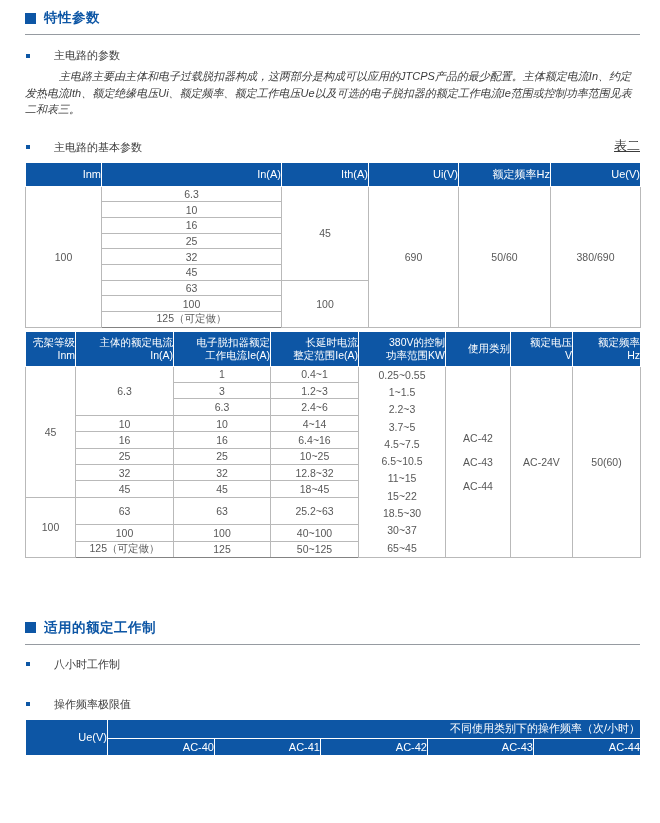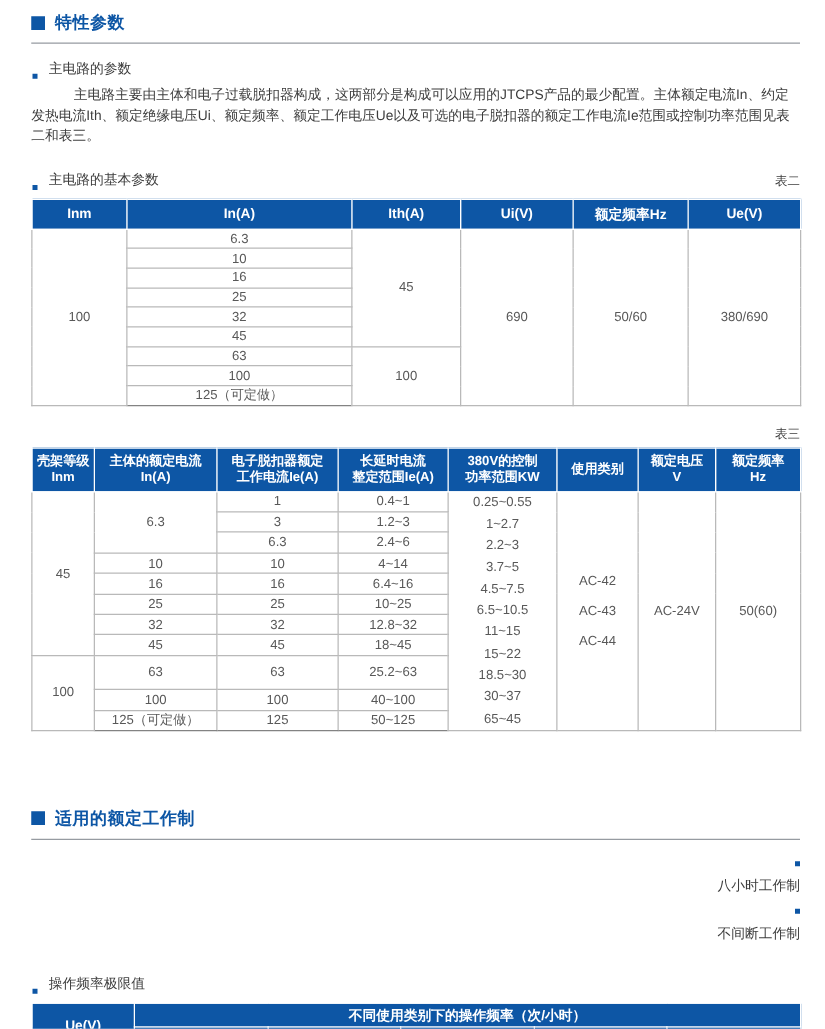--- a/index.html
+++ b/index.html
@@ -6,52 +6,52 @@
   * { box-sizing:border-box; }
   html,body { margin:0; padding:0; background:#fff; }
   body { width:660px; height:823px; font-family:"Liberation Sans","DejaVu Sans",sans-serif; color:var(--txt); overflow:hidden; }
   .page { width:660px; height:628px; padding:7px 20px 0 25px; }
 
   .section-header { display:flex; align-items:center; gap:8px; margin-top:2px; }
   .sq { width:11px; height:11px; background:var(--blue); flex:none; }
   .section-title { font-size:13.5px; font-weight:bold; color:var(--blue); letter-spacing:0.5px; }
   .rule { border:none; border-top:1px solid #969ba1; margin:7px 0 0 0; }
 
-  .bullet-row { display:flex; align-items:flex-end; gap:9px; font-size:11px; color:var(--txt); line-height:15px; }
+  .bullet-row { display:flex; align-items:flex-start; gap:24px; font-size:11px; color:var(--txt); line-height:15px; }
   .dot { width:4px; height:4px; background:var(--blue); flex:none; margin:5.5px 0 0 1px; }
   .bullet-text { flex:1; }
 
-  .intro { font-size:11px; line-height:16.5px; margin:5px 0 0 0; text-indent:34px; color:var(--txt); }
+  .intro { font-size:11px; line-height:16.5px; margin:5px 0 0 0; text-indent:34px; color:var(--txt);font-style:italic; }
 
   .label-row { display:flex; justify-content:space-between; align-items:flex-end; margin-top:19px; }
-  .tag { font-size:10px; color:var(--txt); }
+  .tag { font-size:13px; color:var(--txt);text-decoration:underline; }
   .tag-row { text-align:right; margin-top:12px; }
 
   table { border-collapse:collapse; table-layout:fixed; width:615px; text-align:center; color:var(--cell); }
-  th { background:var(--blue); color:#fff; font-weight:bold; border:1px solid #fff; padding:0; }
+  th { background:var(--blue); color:#fff; font-weight:normal; border:1px solid #fff; padding:0;text-align:right; }
   td { border:1px solid var(--line); padding:0; }
   tbody tr:last-child td { border-bottom:1px solid var(--dark); }
 
   .t2 { margin-top:7px; font-size:10.5px; }
   .t2 th { height:24px; font-size:11px; }
   .t2 td { height:15.7px; }
 
   .t3 { margin-top:3px; font-size:10.5px; }
   .t3 th { height:35px; font-size:10.5px; line-height:13px; }
   .t3 td { height:16.4px; }
   .kw-cell div { line-height:17.3px; }
   .cat-cell div { line-height:24px; }
 
   .t4 { margin-top:7px; font-size:10.5px; }
   .t4 th { font-size:11px; }
   .t4 .group-th { height:19px; }
   .t4 .cat-th { height:17px; }
 
   .duty-bullets { margin-top:12px; }
-  .duty-bullets .bullet-row { margin-bottom:4.5px;flex-direction:column; }
+  .duty-bullets .bullet-row { margin-bottom:4.5px; }
   .label4 { margin-top:25px; }
   .section2 { margin-top:61px; }
 </style>
 </head>
 <body>
 
 <div class="page">
 
   <div class="section-header">
     <span class="sq"></span>
@@ -122,23 +122,20 @@
       </tr>
       <tr>
           <td>100</td>
         </tr>
       <tr>
           <td>125（可定做）</td>
         </tr>
     </tbody>
   </table>
 
-  <div class="tag-row">
-    <span class="tag">表三</span>
-  </div>
 
   <table class="t3">
     <colgroup>
         <col style="width:50px">
         <col style="width:98px">
         <col style="width:97px">
         <col style="width:88px">
         <col style="width:87px">
         <col style="width:65px">
         <col style="width:62px">
@@ -181,21 +178,21 @@
       </tr>
     </thead>
     <tbody>
       <tr>
         <td rowspan="8">45</td>
         <td rowspan="3">6.3</td>
         <td>1</td>
         <td>0.4~1</td>
         <td rowspan="11" class="kw-cell">
           <div>0.25~0.55</div>
-            <div>1~2.7</div>
+            <div>1~1.5</div>
             <div>2.2~3</div>
             <div>3.7~5</div>
             <div>4.5~7.5</div>
             <div>6.5~10.5</div>
             <div>11~15</div>
             <div>15~22</div>
             <div>18.5~30</div>
             <div>30~37</div>
             <div>65~45</div>
         </td>
@@ -263,24 +260,20 @@
     <span class="sq"></span>
     <span class="section-title">适用的额定工作制</span>
   </div>
   <hr class="rule">
 
   <div class="duty-bullets">
     <div class="bullet-row">
       <span class="dot"></span>
       <span class="bullet-text">八小时工作制</span>
     </div>
-    <div class="bullet-row">
-      <span class="dot"></span>
-      <span class="bullet-text">不间断工作制</span>
-    </div>
   </div>
 
   <div class="bullet-row label4">
     <span class="dot"></span>
     <span class="bullet-text">操作频率极限值</span>
   </div>
 
   <table class="t4">
     <colgroup>
         <col style="width:82px">

